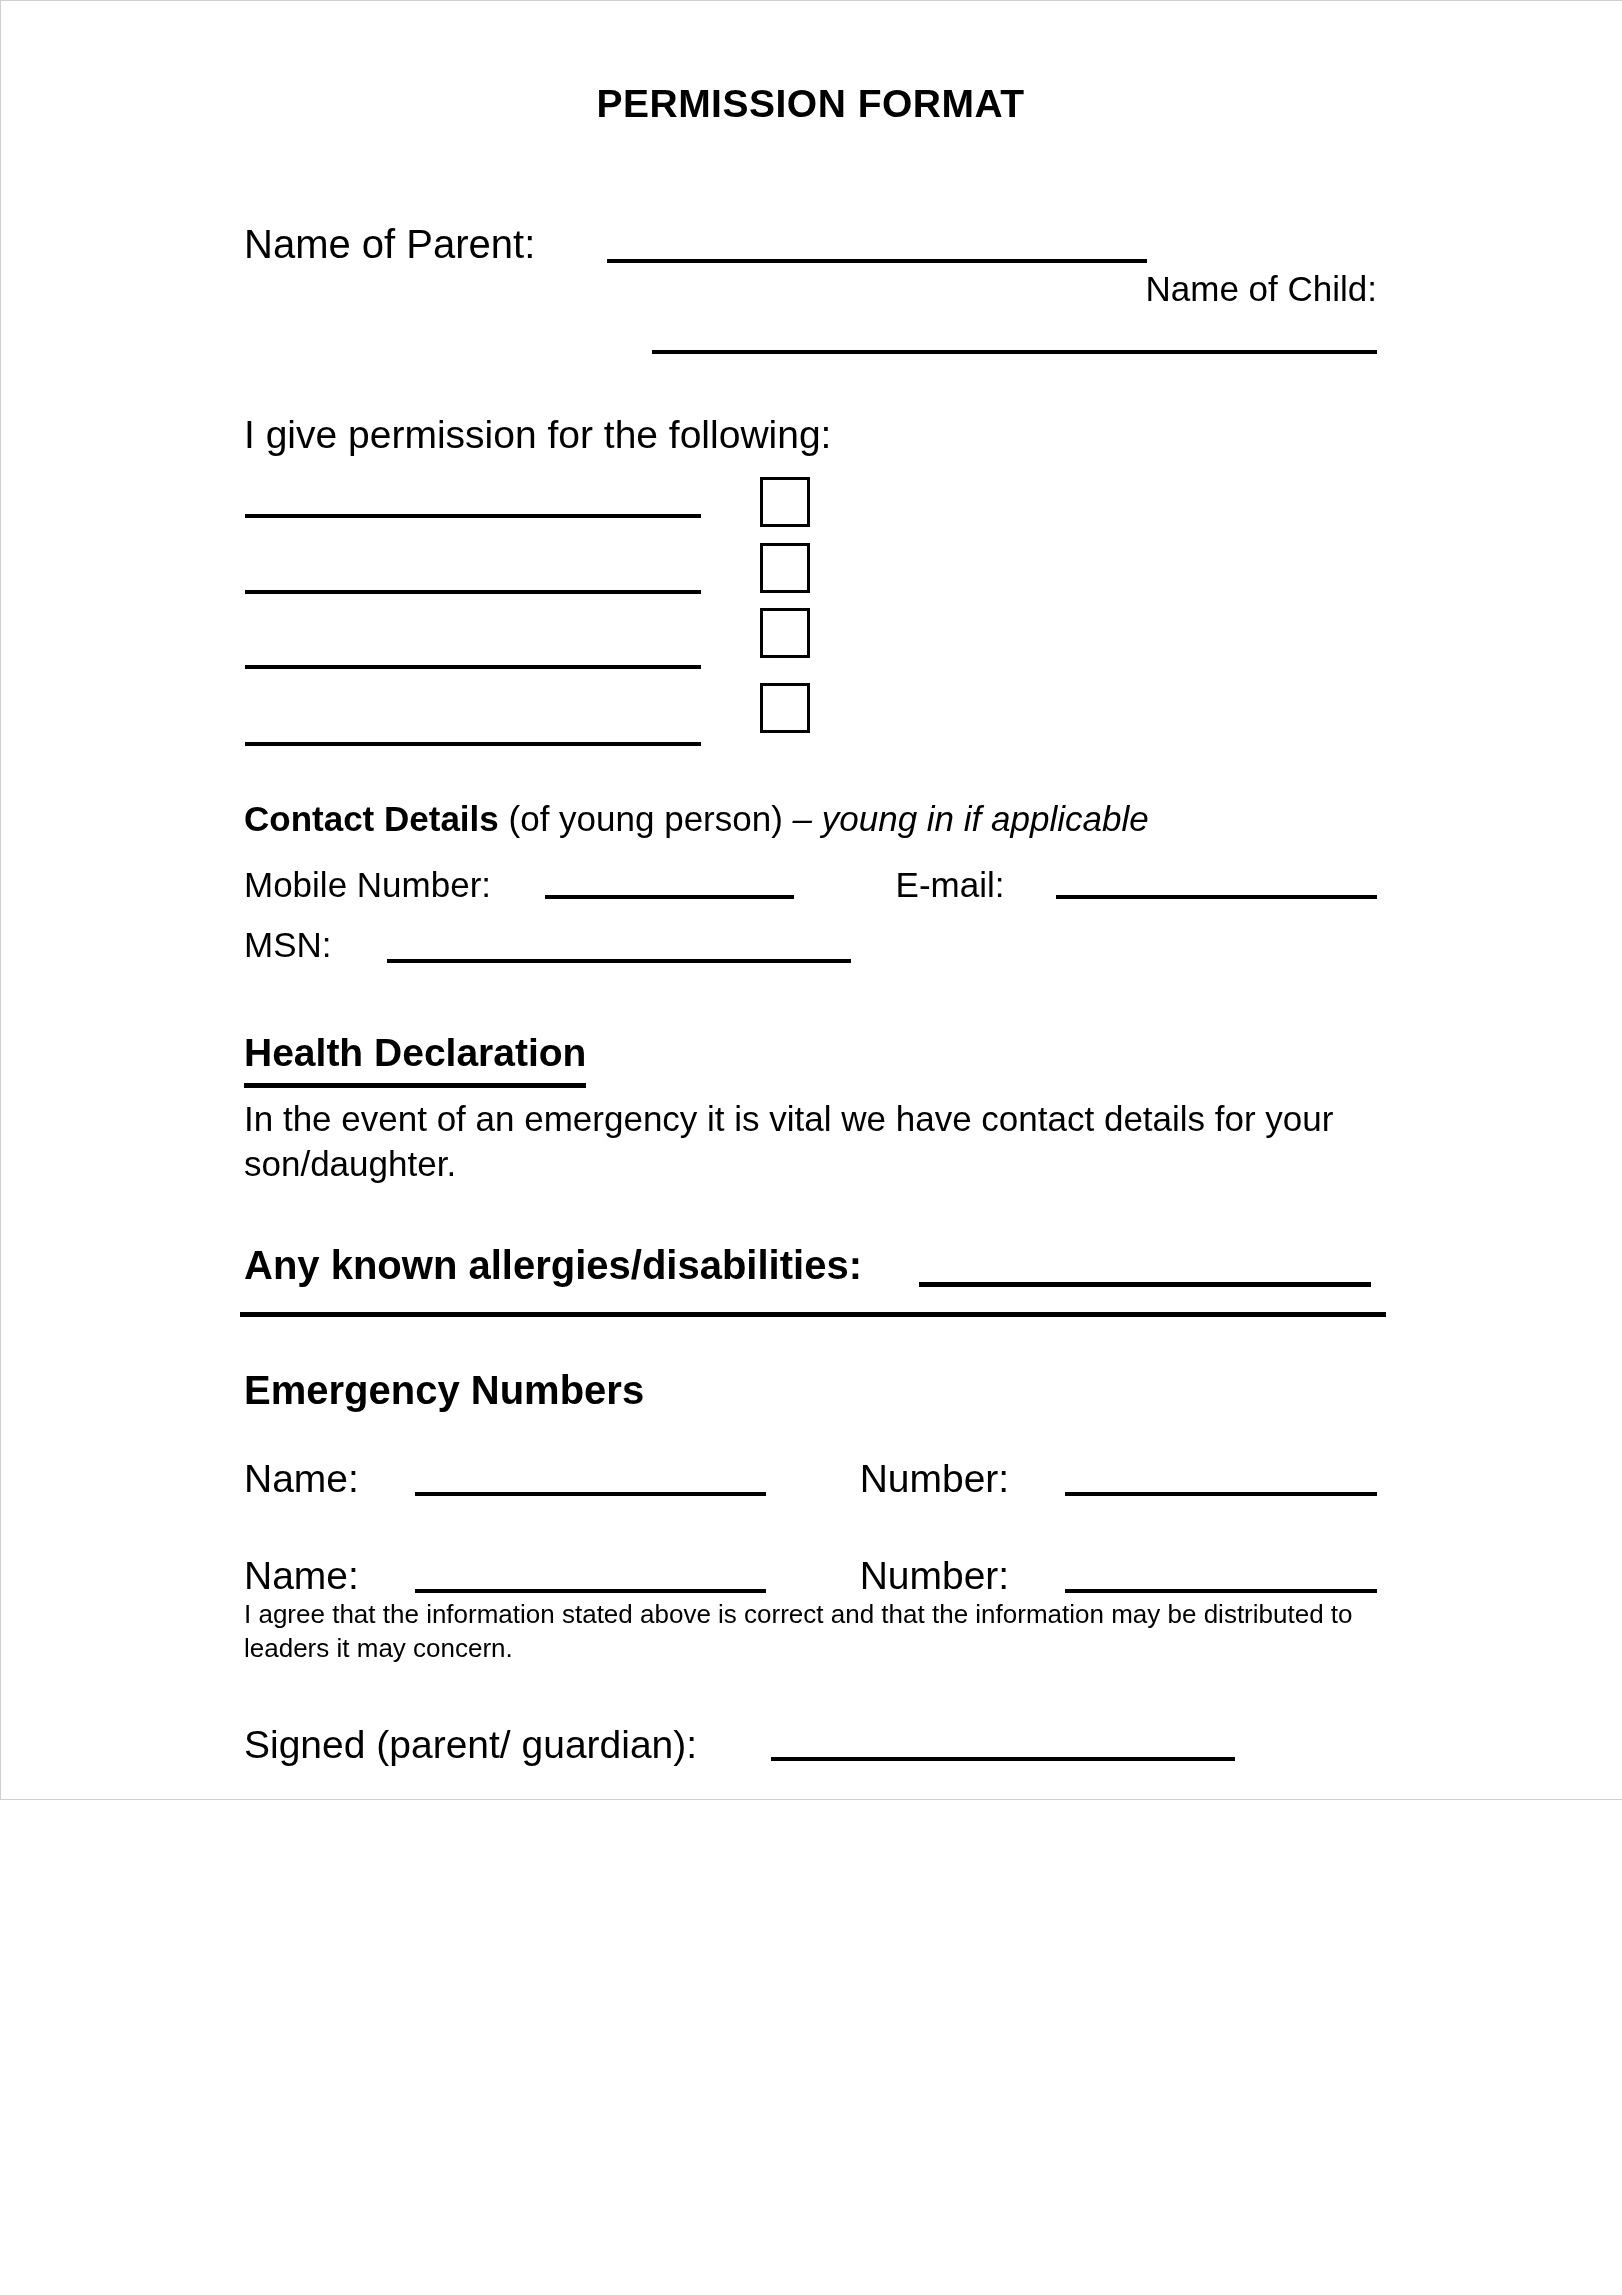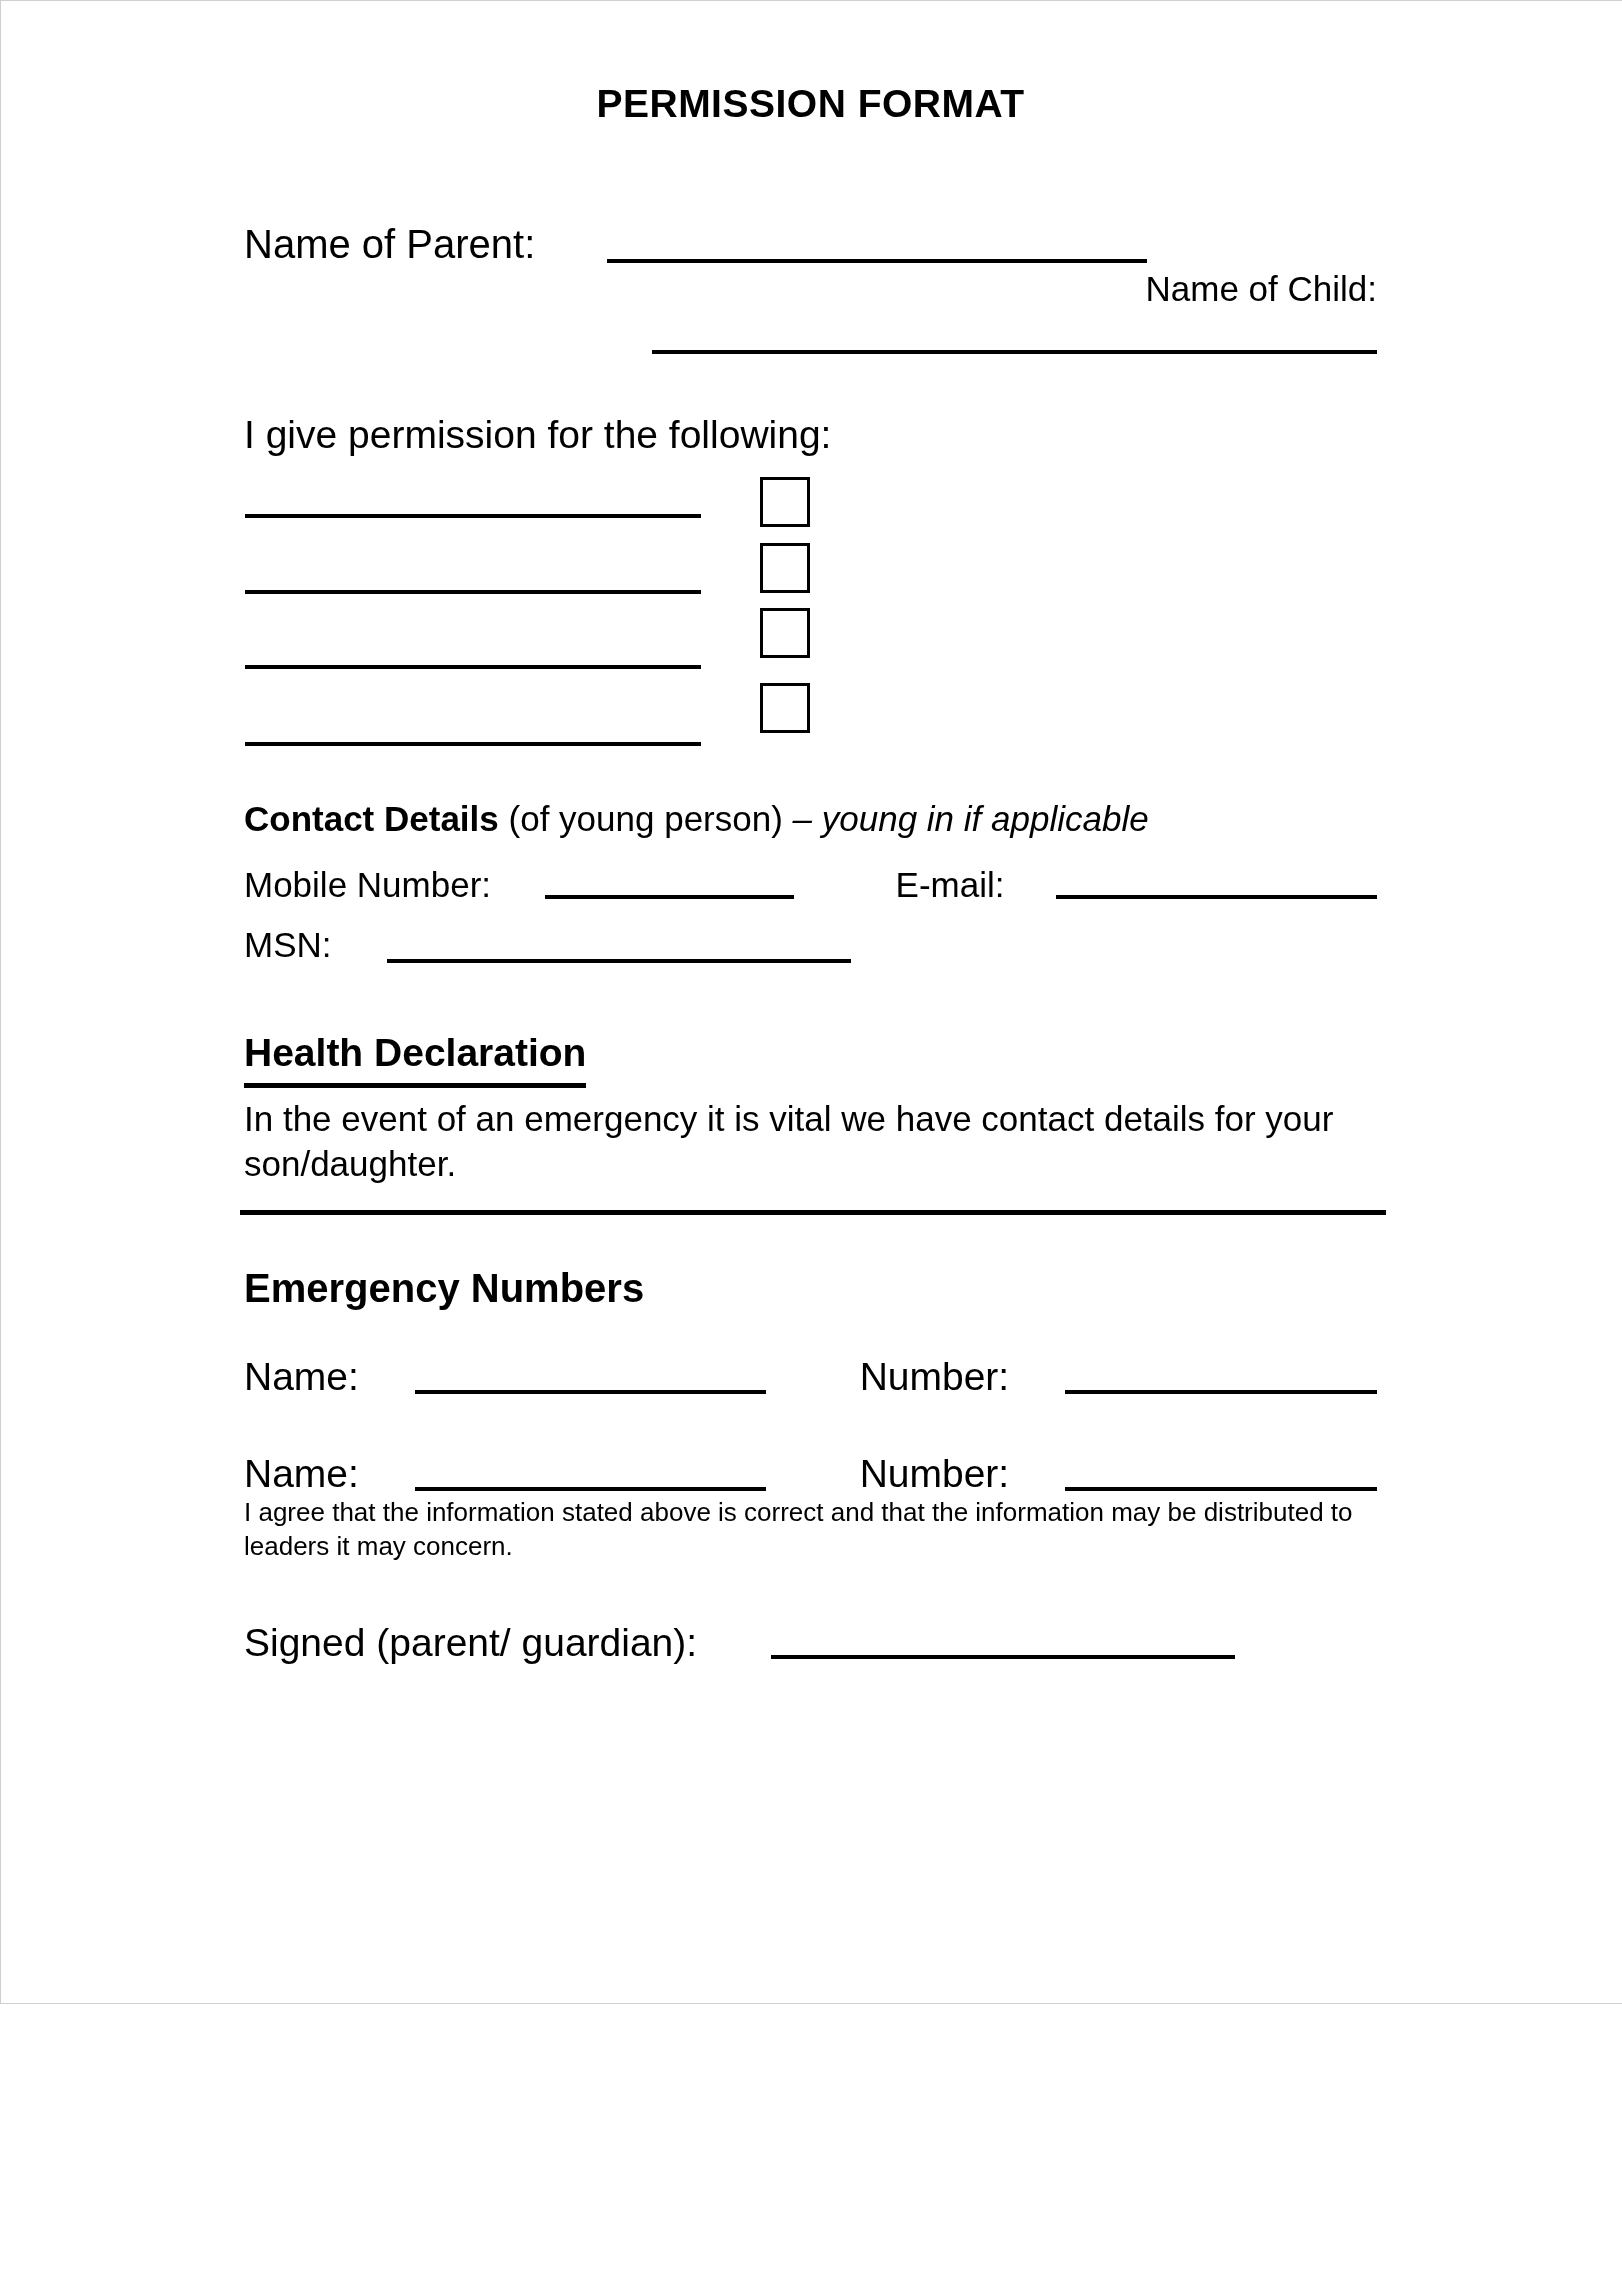--- a/index.html
+++ b/index.html
@@ -3,21 +3,21 @@
 <meta charset="utf-8">
 <style>
   html, body {
     margin: 0;
     padding: 0;
     background: #ffffff;
   }
   .page {
     position: relative;
     width: 1623px;
-    height: 2004px;
+    height: 1800px;
     box-sizing: border-box;
     background: #ffffff;
     border: 1.8px solid #cfcfcf;
     font-family: "Liberation Sans", sans-serif;
     color: #000000;
     padding: 81px 245px 0 243px;
     overflow: hidden;
   }
   .title {
     text-align: center;
@@ -157,20 +157,24 @@
     <span class="label">MSN:</span>
     <div class="blank blank-msn"></div>
   </div>
 
   <div class="health-heading">
     <span>Health Declaration</span>
   </div>
 
   <div class="health-body">In the event of an emergency it is vital we have contact details for your son/daughter.</div>
 
+  <div class="field-row allergies-row">
+    <span class="label">Any known allergies/disabilities:</span>
+    <div class="blank"></div>
+  </div>
   <div class="allergies-rule"></div>
 
   <div class="emergency-heading">Emergency Numbers</div>
 
   <div class="field-row em-row em-row-1">
     <span class="label">Name:</span>
     <div class="blank blank-name"></div>
     <span class="label number-label">Number:</span>
     <div class="blank blank-number"></div>
   </div>

